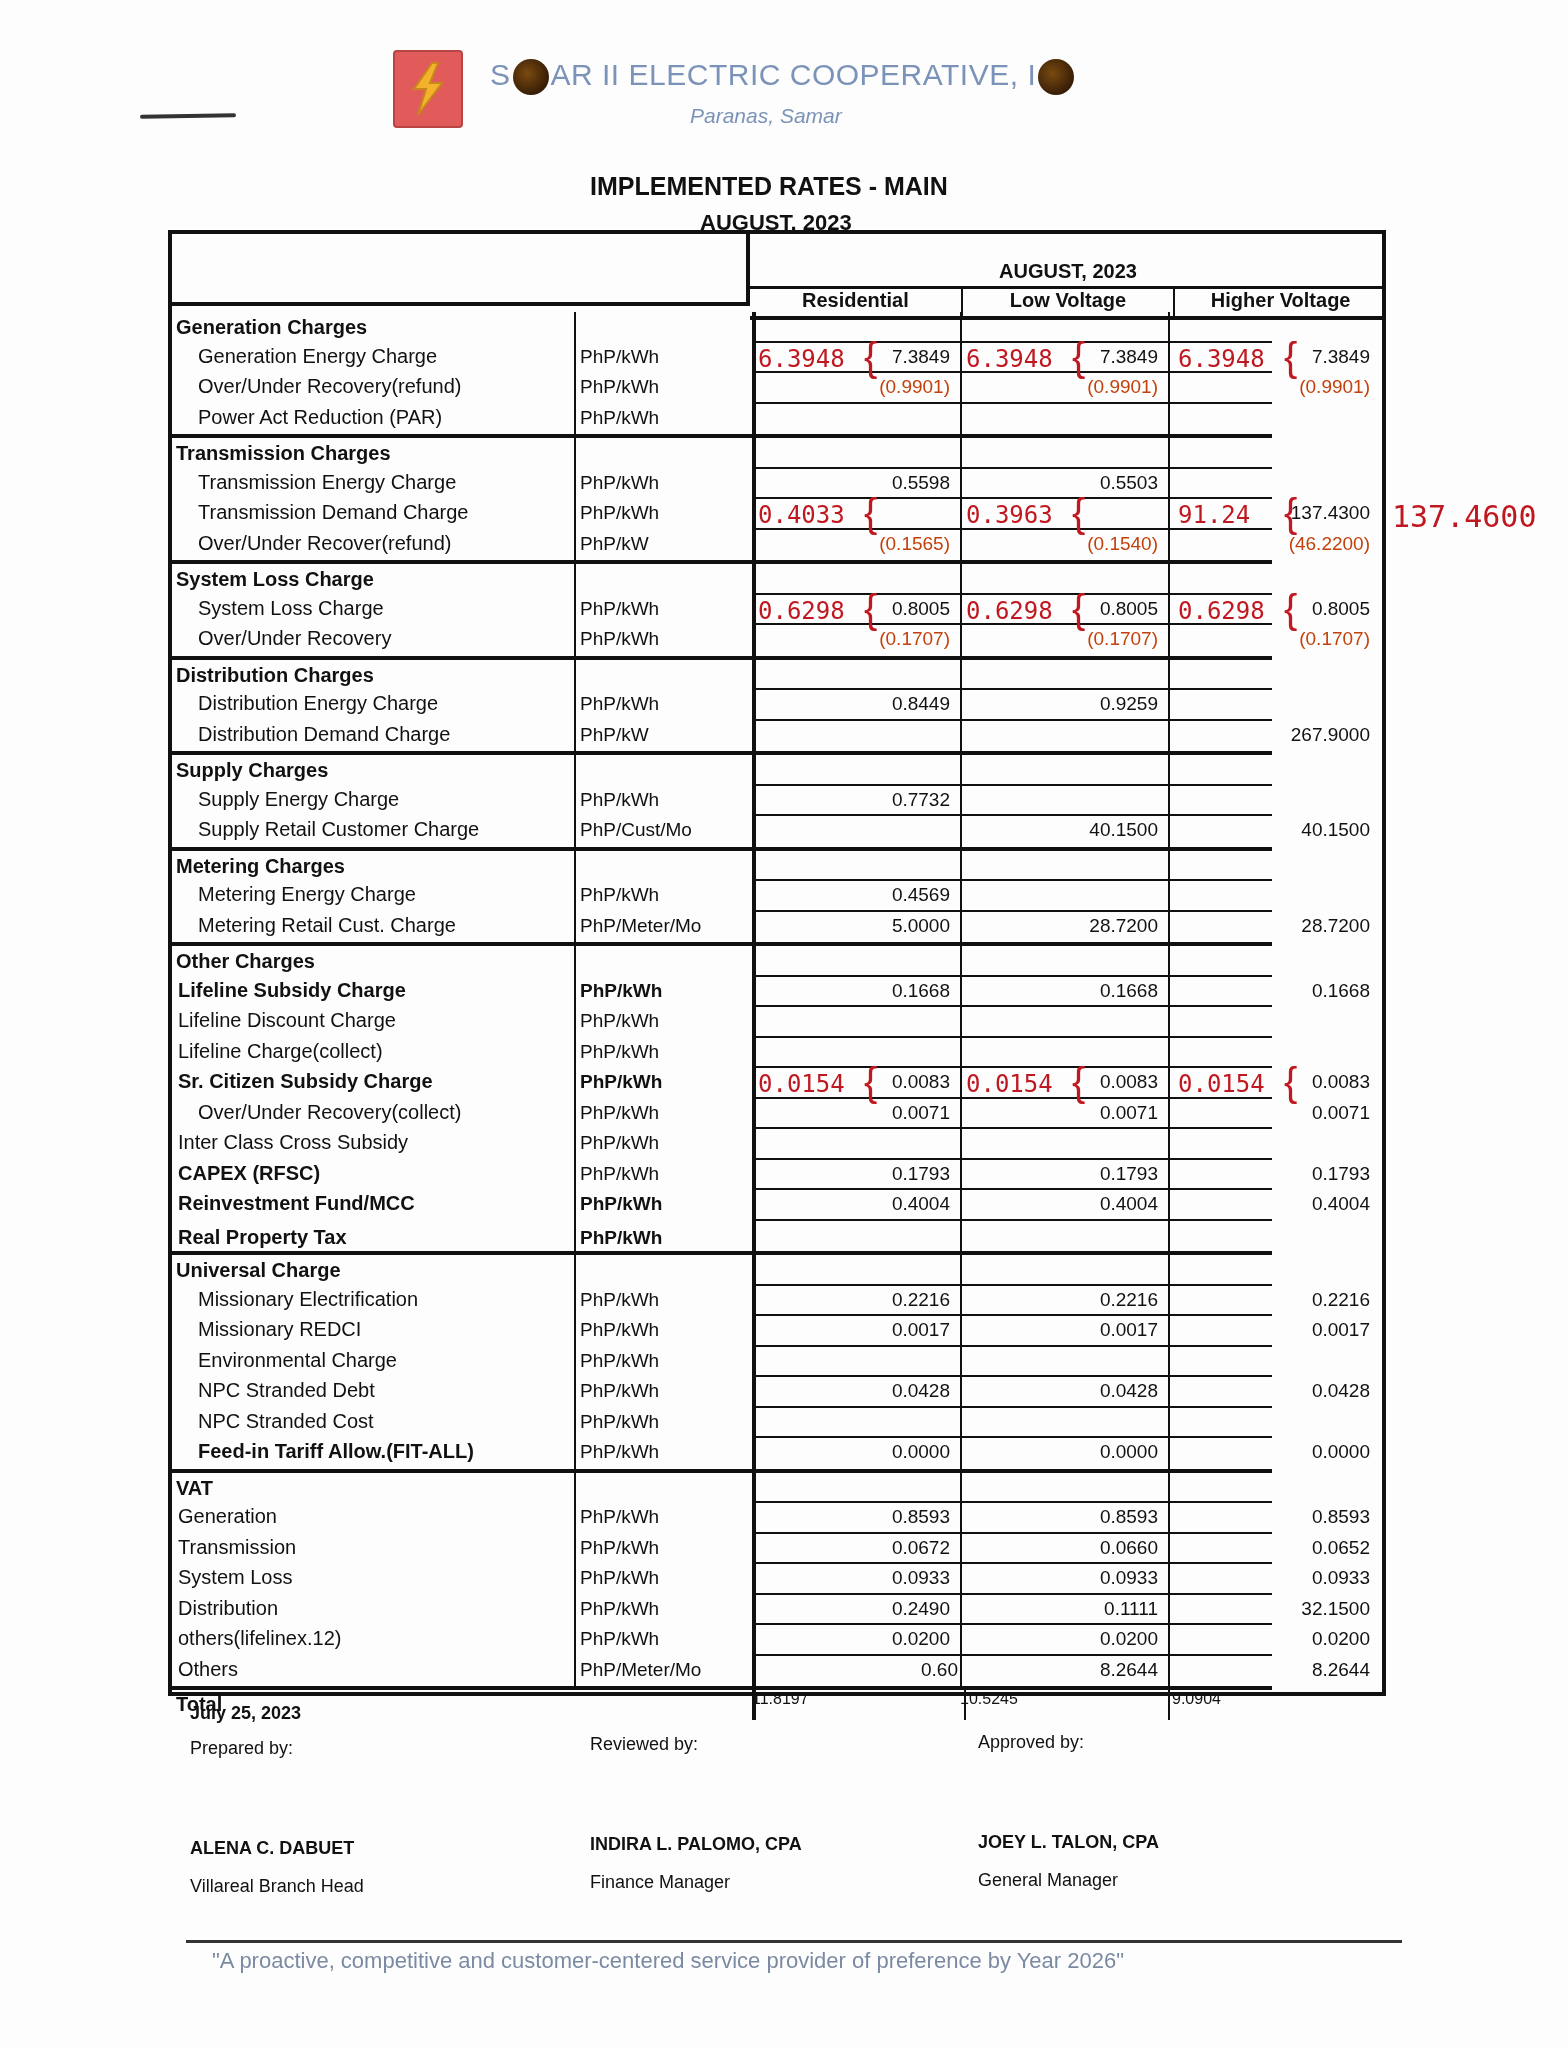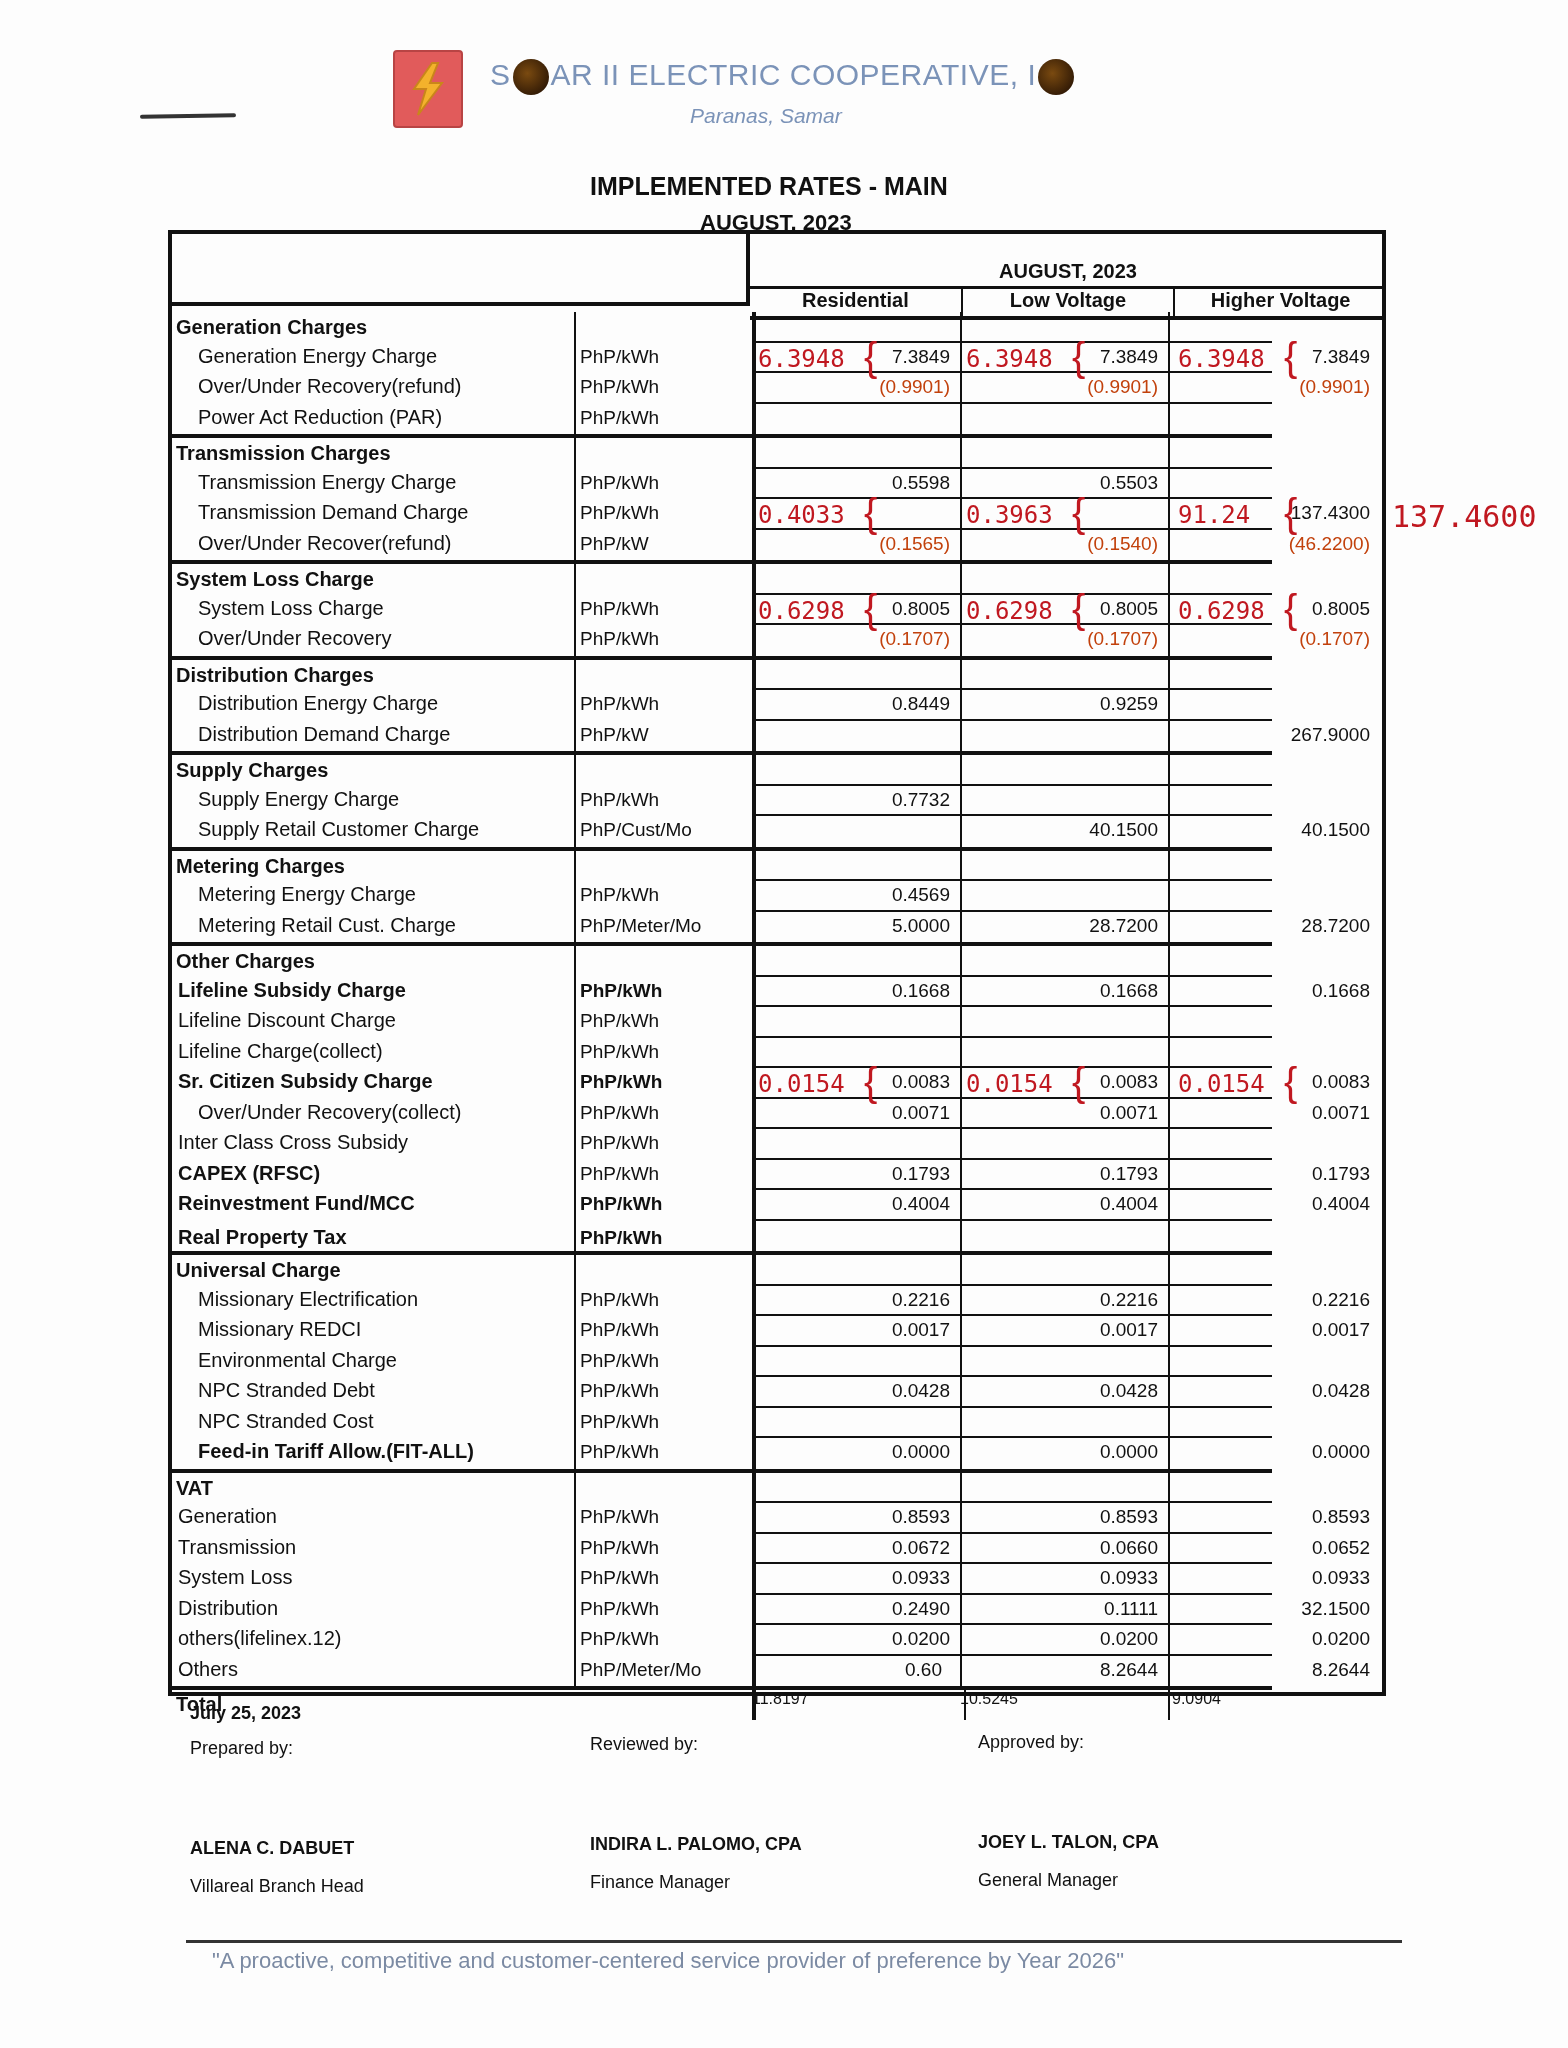--- a/index.html
+++ b/index.html
@@ -438,21 +438,21 @@
         <div class="row" style="top: 152.5px;">
           <span class="lbl flush">others(lifelinex.12)</span>
           <span class="unit">PhP/kWh</span>
           <span class="cell" style="left: 580px;">0.0200</span>
           <span class="cell" style="left: 788px;">0.0200</span>
           <span class="cell" style="left: 1000px;">0.0200</span>
         </div>
         <div class="row" style="top: 183px;">
           <span class="lbl flush">Others</span>
           <span class="unit">PhP/Meter/Mo</span>
-          <span class="cell" style="left: 572px; padding-left: 15px;">0.60</span>
+          <span class="cell" style="left: 588px; padding-left: 15px;">0.60</span>
           <span class="cell" style="left: 788px;">8.2644</span>
           <span class="cell" style="left: 1000px;">8.2644</span>
         </div>
       </div>
       <div class="section" style="top: 1456px; height: 30px; border-bottom: none;">
         <span class="sec-label" style="top:3px">Total</span>
         <div class="vcol" style="left: 580px; width: 208px; border-left: 4px solid rgb(17, 17, 17);"></div>
         <span class="cell total" style="left: 580px; position: absolute;">11.8197</span>
         <div class="vcol" style="left: 788px; width: 208px; border-left: none;"></div>
         <span class="cell total" style="left: 788px; position: absolute;">10.5245</span>

